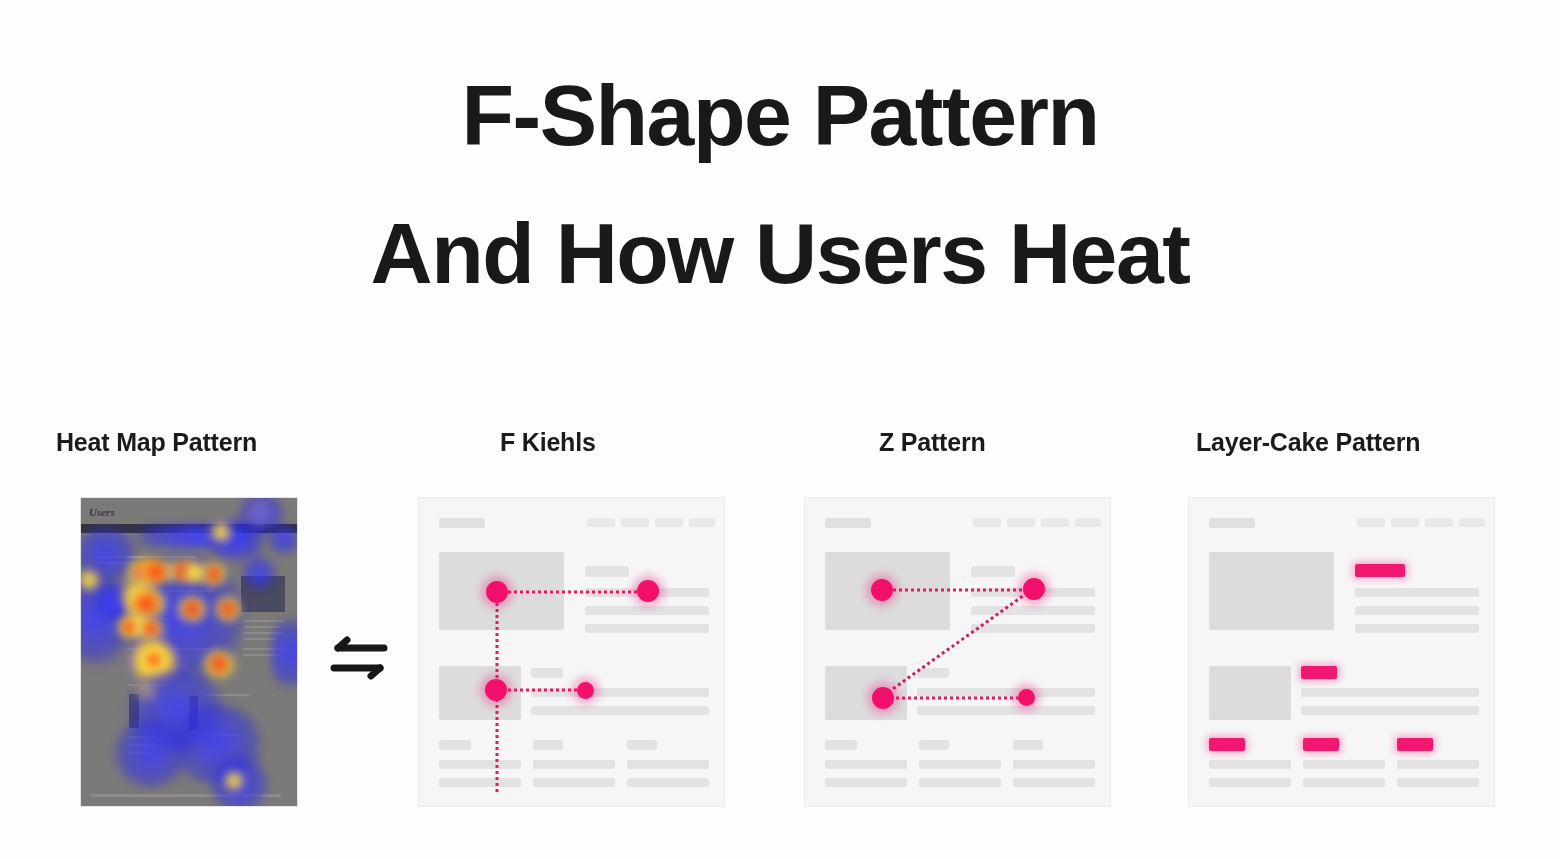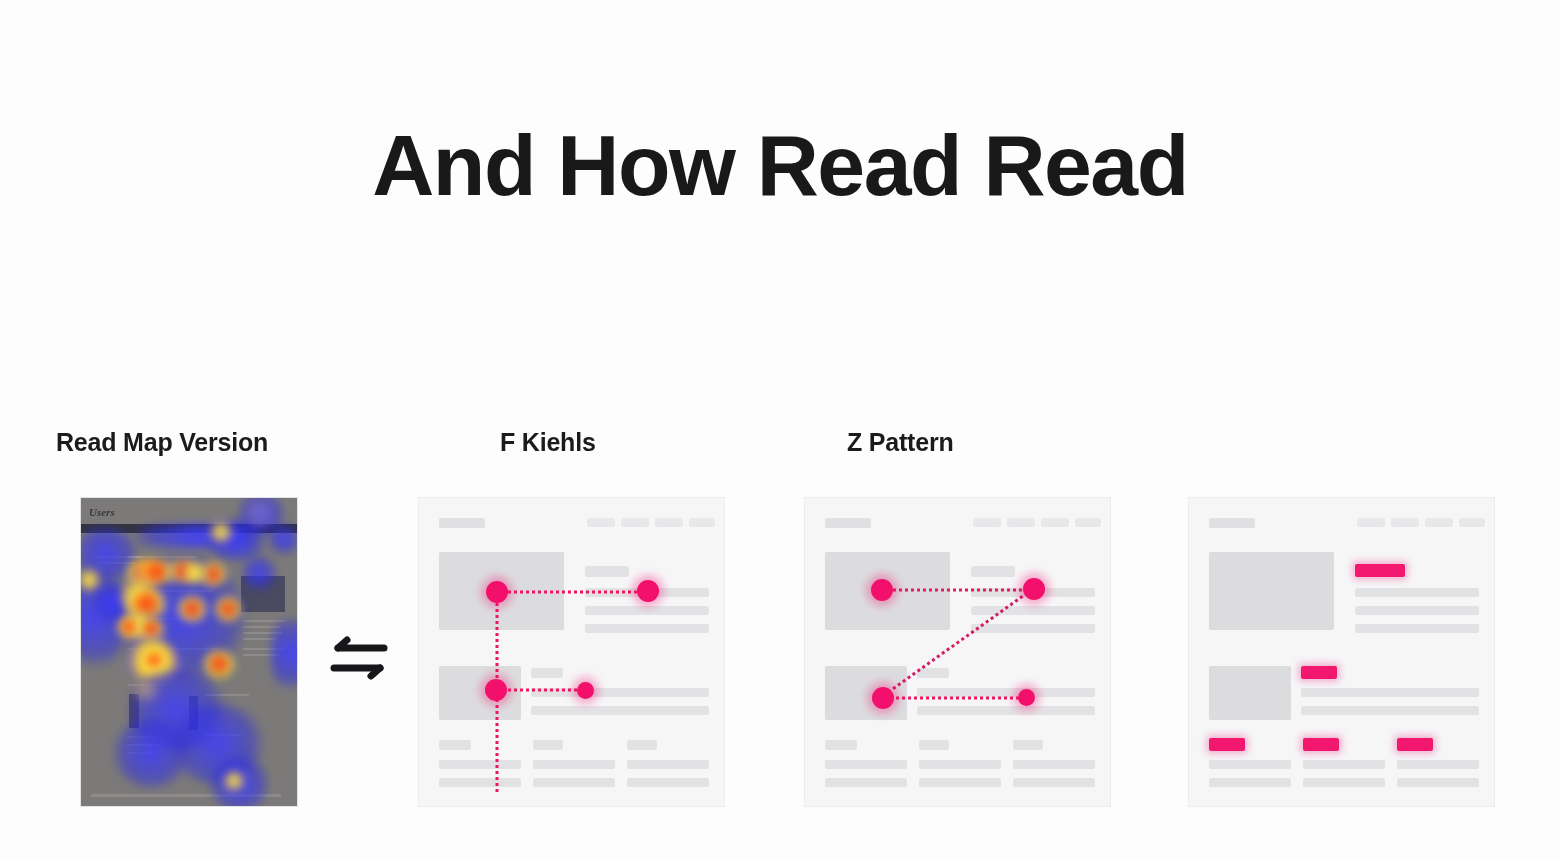--- a/index.html
+++ b/index.html
@@ -42,21 +42,21 @@
   .sec-label {
     position: absolute;
     font-size: 25px;
     font-weight: 600;
     color: #1b1b1b;
     letter-spacing: -0.2px;
     white-space: nowrap;
   }
   #lbl-heat  { left: 56px;  top: 428px; }
   #lbl-f     { left: 500px; top: 428px; }
-  #lbl-z     { left: 847px; top: 428px; }
+  #lbl-z     { left: 879px; top: 428px; }
   #lbl-cake  { left: 1196px; top: 428px; }
 
   
   .heat-wrap {
     position: absolute;
     left: 80px;
     top: 497px;
     width: 218px;
     height: 310px;
     background: #7c7a78;
@@ -158,26 +158,28 @@
     border-top: 3px dotted #d41a63;
     transform-origin: 0 0;
   }
 </style>
 </head>
 <body>
 
 <div class="page">
 
   <div class="title-block">
-    <div class="title-line second">And How Read Read</div>
-  </div>
-
-  <div class="sec-label" id="lbl-heat">Read Map Version</div>
+    <div class="title-line">F-Shape Pattern</div>
+    <div class="title-line second">And How Users Heat</div>
+  </div>
+
+  <div class="sec-label" id="lbl-heat">Heat Map Pattern</div>
   <div class="sec-label" id="lbl-f">F Kiehls</div>
   <div class="sec-label" id="lbl-z">Z Pattern</div>
+  <div class="sec-label" id="lbl-cake">Layer-Cake Pattern</div>
 
   <div class="heat-wrap">
     <div class="heat-page">
       <div class="heat-logo">Users</div>
       <div class="heat-navbar"></div>
 
       <div class="heat-col-txt" style="left:16px;  top:58px;  width:46px;"></div>
       <div class="heat-col-txt" style="left:16px;  top:64px;  width:38px;"></div>
       <div class="heat-col-txt" style="left:46px;  top:58px;  width:70px;"></div>
       <div class="heat-col-txt" style="left:46px;  top:92px;  width:86px;"></div>

